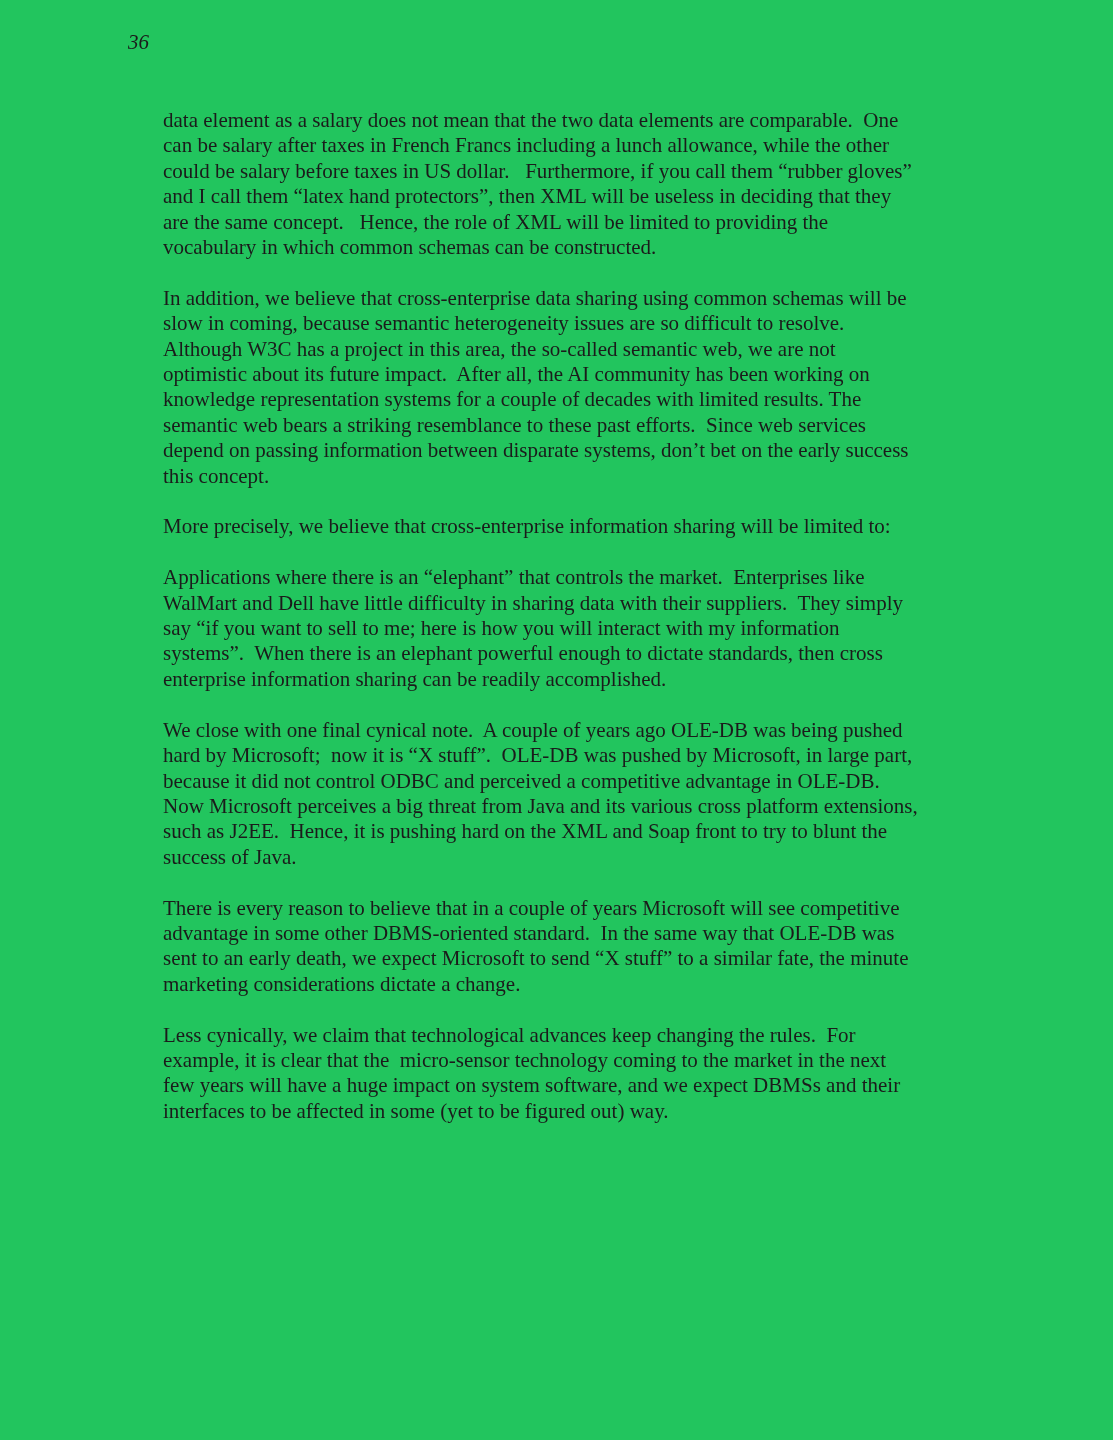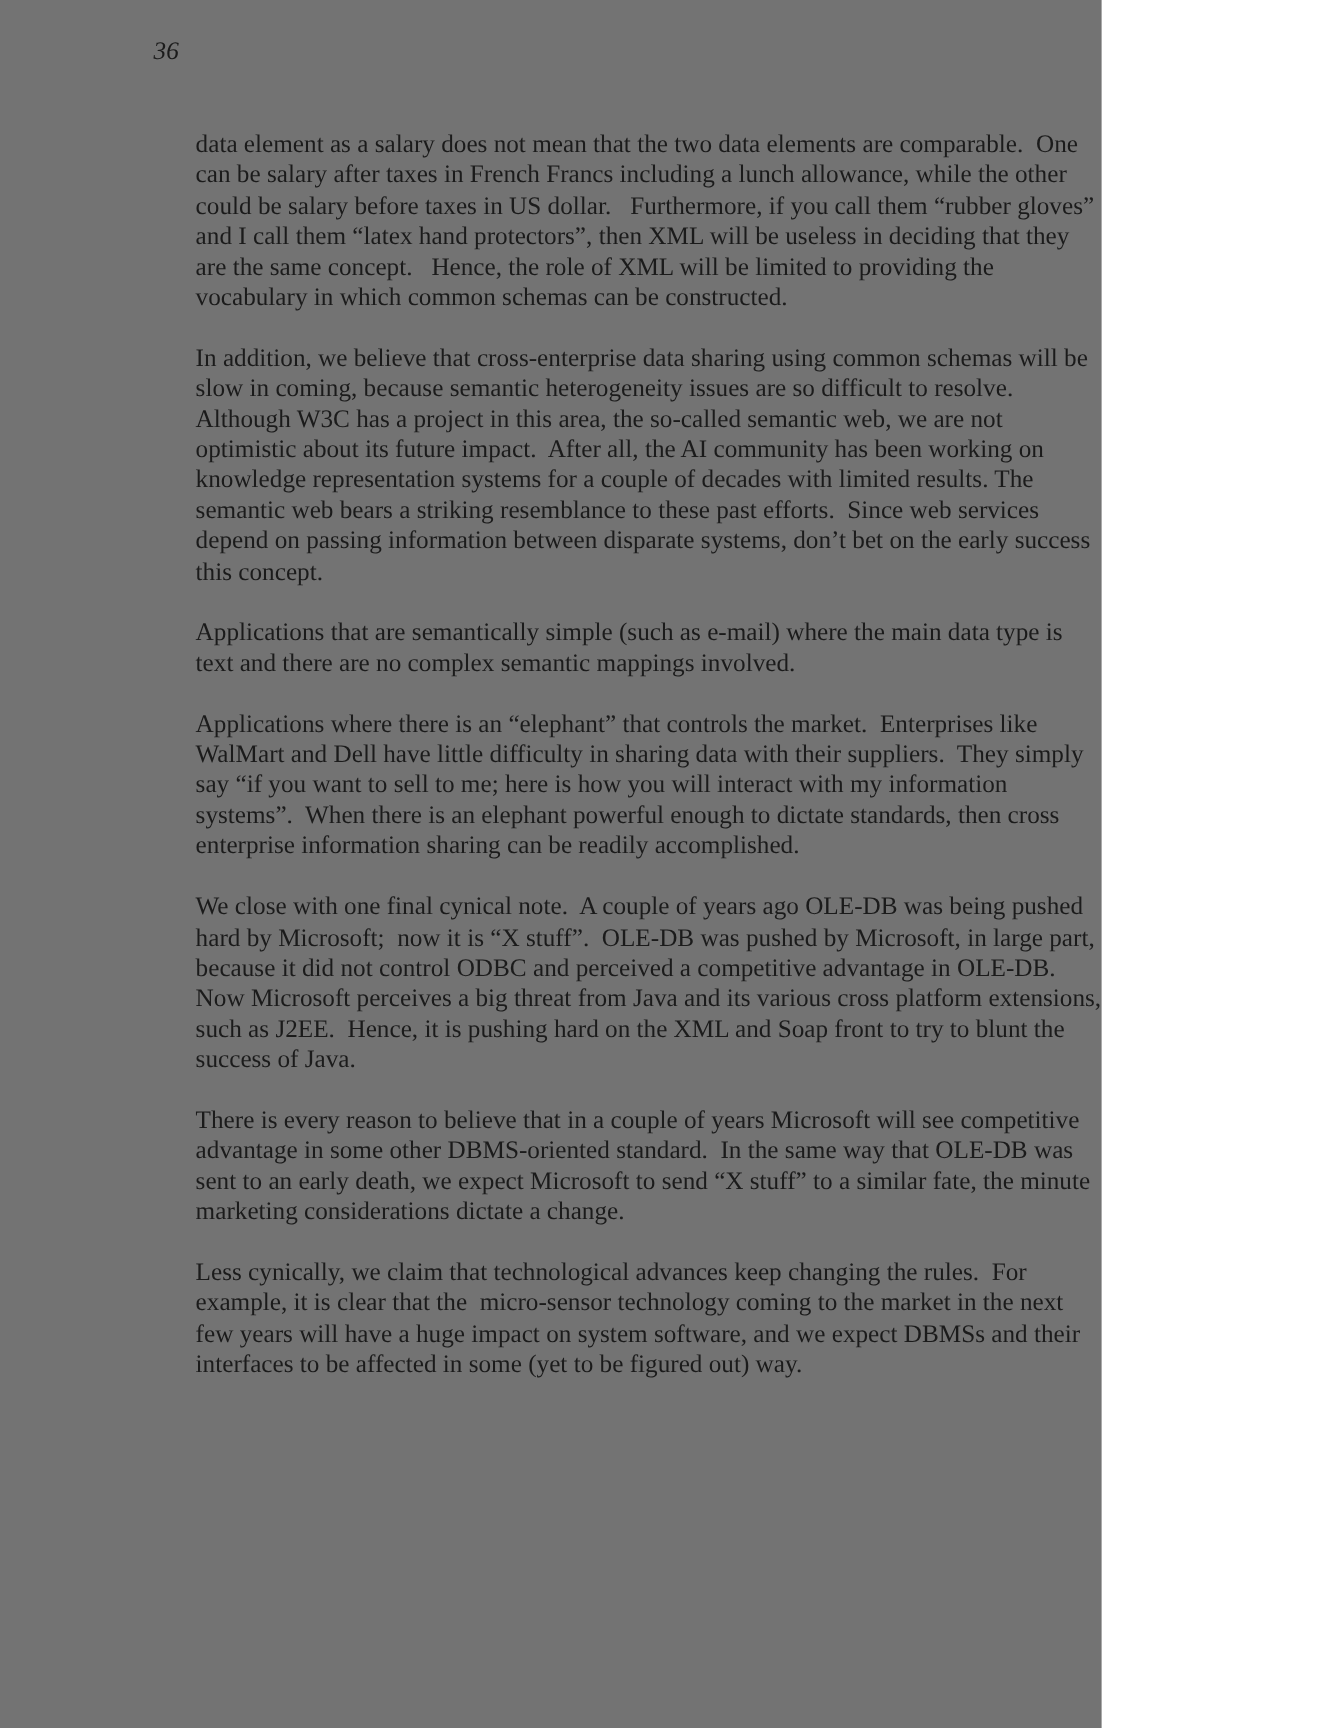--- a/index.html
+++ b/index.html
@@ -1,20 +1,20 @@
 <!DOCTYPE html>
 <html><head>
 <meta charset="utf-8">
 <style>
   html,body{margin:0;padding:0;background:#ffffff;}
   .page{
     position:relative;
-    width:918px;
+    width:1113px;
     height:1440px;
-    background:#737373;
+    background:#22c55e;
     overflow:hidden;
     font-family:"Liberation Serif", serif;
     color:#1b1b1b;
   }
   .page-header{
     position:absolute;
     left:128px;
     right:106px;
     top:30px;
     display:flex;
@@ -54,22 +54,21 @@
 are the same concept.   Hence, the role of XML will be limited to providing the
 vocabulary in which common schemas can be constructed.</p>
     <p>In addition, we believe that cross-enterprise data sharing using common schemas will be
 slow in coming, because semantic heterogeneity issues are so difficult to resolve.
 Although W3C has a project in this area, the so-called semantic web, we are not
 optimistic about its future impact.  After all, the AI community has been working on
 knowledge representation systems for a couple of decades with limited results. The
 semantic web bears a striking resemblance to these past efforts.  Since web services
 depend on passing information between disparate systems, don’t bet on the early success
 this concept.</p>
-    <p>Applications that are semantically simple (such as e-mail) where the main data type is
-text and there are no complex semantic mappings involved.</p>
+    <p>More precisely, we believe that cross-enterprise information sharing will be limited to:</p>
     <p>Applications where there is an “elephant” that controls the market.  Enterprises like
 WalMart and Dell have little difficulty in sharing data with their suppliers.  They simply
 say “if you want to sell to me; here is how you will interact with my information
 systems”.  When there is an elephant powerful enough to dictate standards, then cross
 enterprise information sharing can be readily accomplished.</p>
     <p>We close with one final cynical note.  A couple of years ago OLE-DB was being pushed
 hard by Microsoft;  now it is “X stuff”.  OLE-DB was pushed by Microsoft, in large part,
 because it did not control ODBC and perceived a competitive advantage in OLE-DB.
 Now Microsoft perceives a big threat from Java and its various cross platform extensions,
 such as J2EE.  Hence, it is pushing hard on the XML and Soap front to try to blunt the

